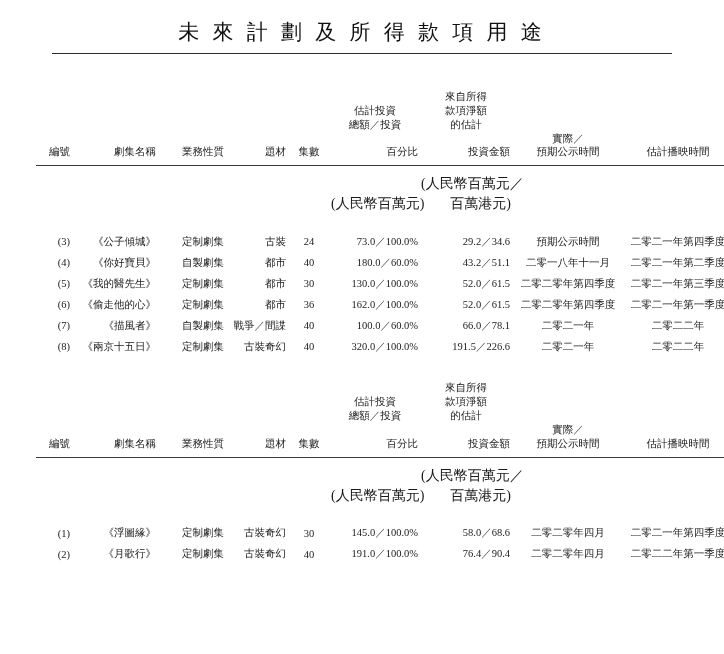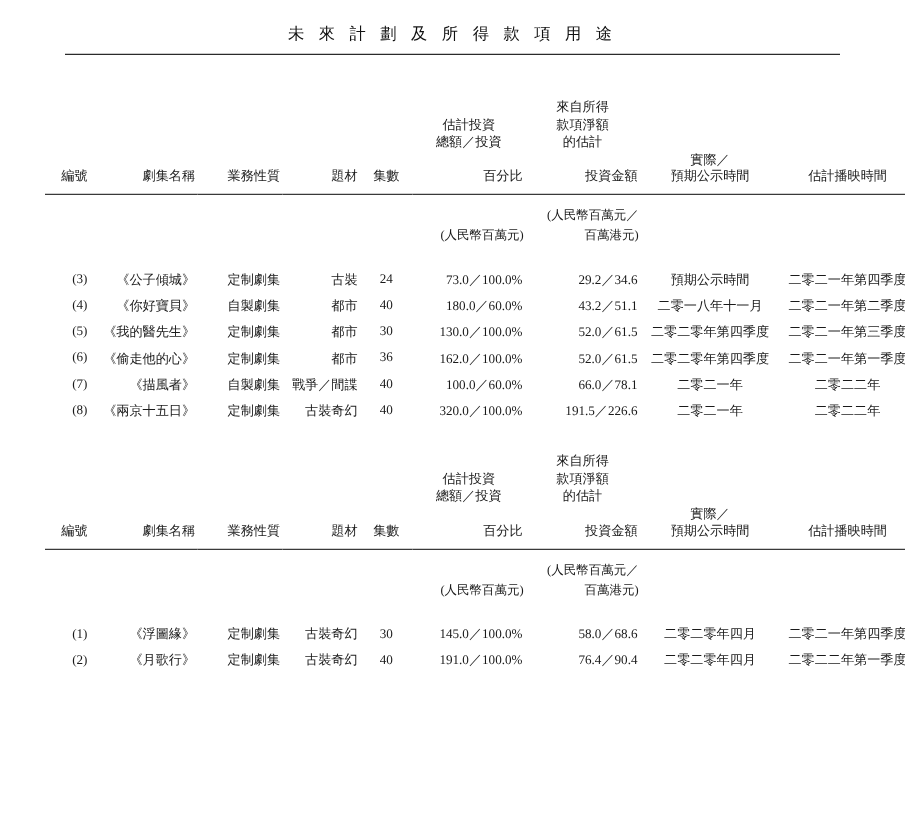--- a/index.html
+++ b/index.html
@@ -22,25 +22,25 @@
     box-sizing: border-box;
   }
   
   .title-wrap {
     margin: 18px 52px 0 52px;
     border-bottom: 1.2px solid #2b2b2b;
     padding-bottom: 7px;
     text-align: center;
   }
   .title {
-    font-size: 13px;
+    font-size: 21px;
     letter-spacing: 4px;
     color: #111;
     font-weight: 400;
-    font-family: Liberation Sans, sans-serif;
+    font-family: Liberation Serif, serif;
   }
   
   table.tbl {
     border-collapse: collapse;
     table-layout: fixed;
     font-size: 10.5px;
     color: #1a1a1a;
   }
   .block {
     margin: 0 36px;
@@ -53,21 +53,21 @@
     font-size: 10.5px;
     white-space: nowrap;
   }
   .hdr-row-line td {
     border-bottom: 0.9px solid #3a3a3a;
     height: 2px;
     padding: 0;
   }
   .unit-cell {
     text-align: center;
-    font-size: 10px;
+    font-size: 14px;
     padding-top: 9px;
     padding-bottom: 2px;
     white-space: nowrap;
   }
   .data-row td {
     padding: 3.5px 2px;
     white-space: nowrap;
     font-size: 10.5px;
   }
   .c-left { text-align: right; }

